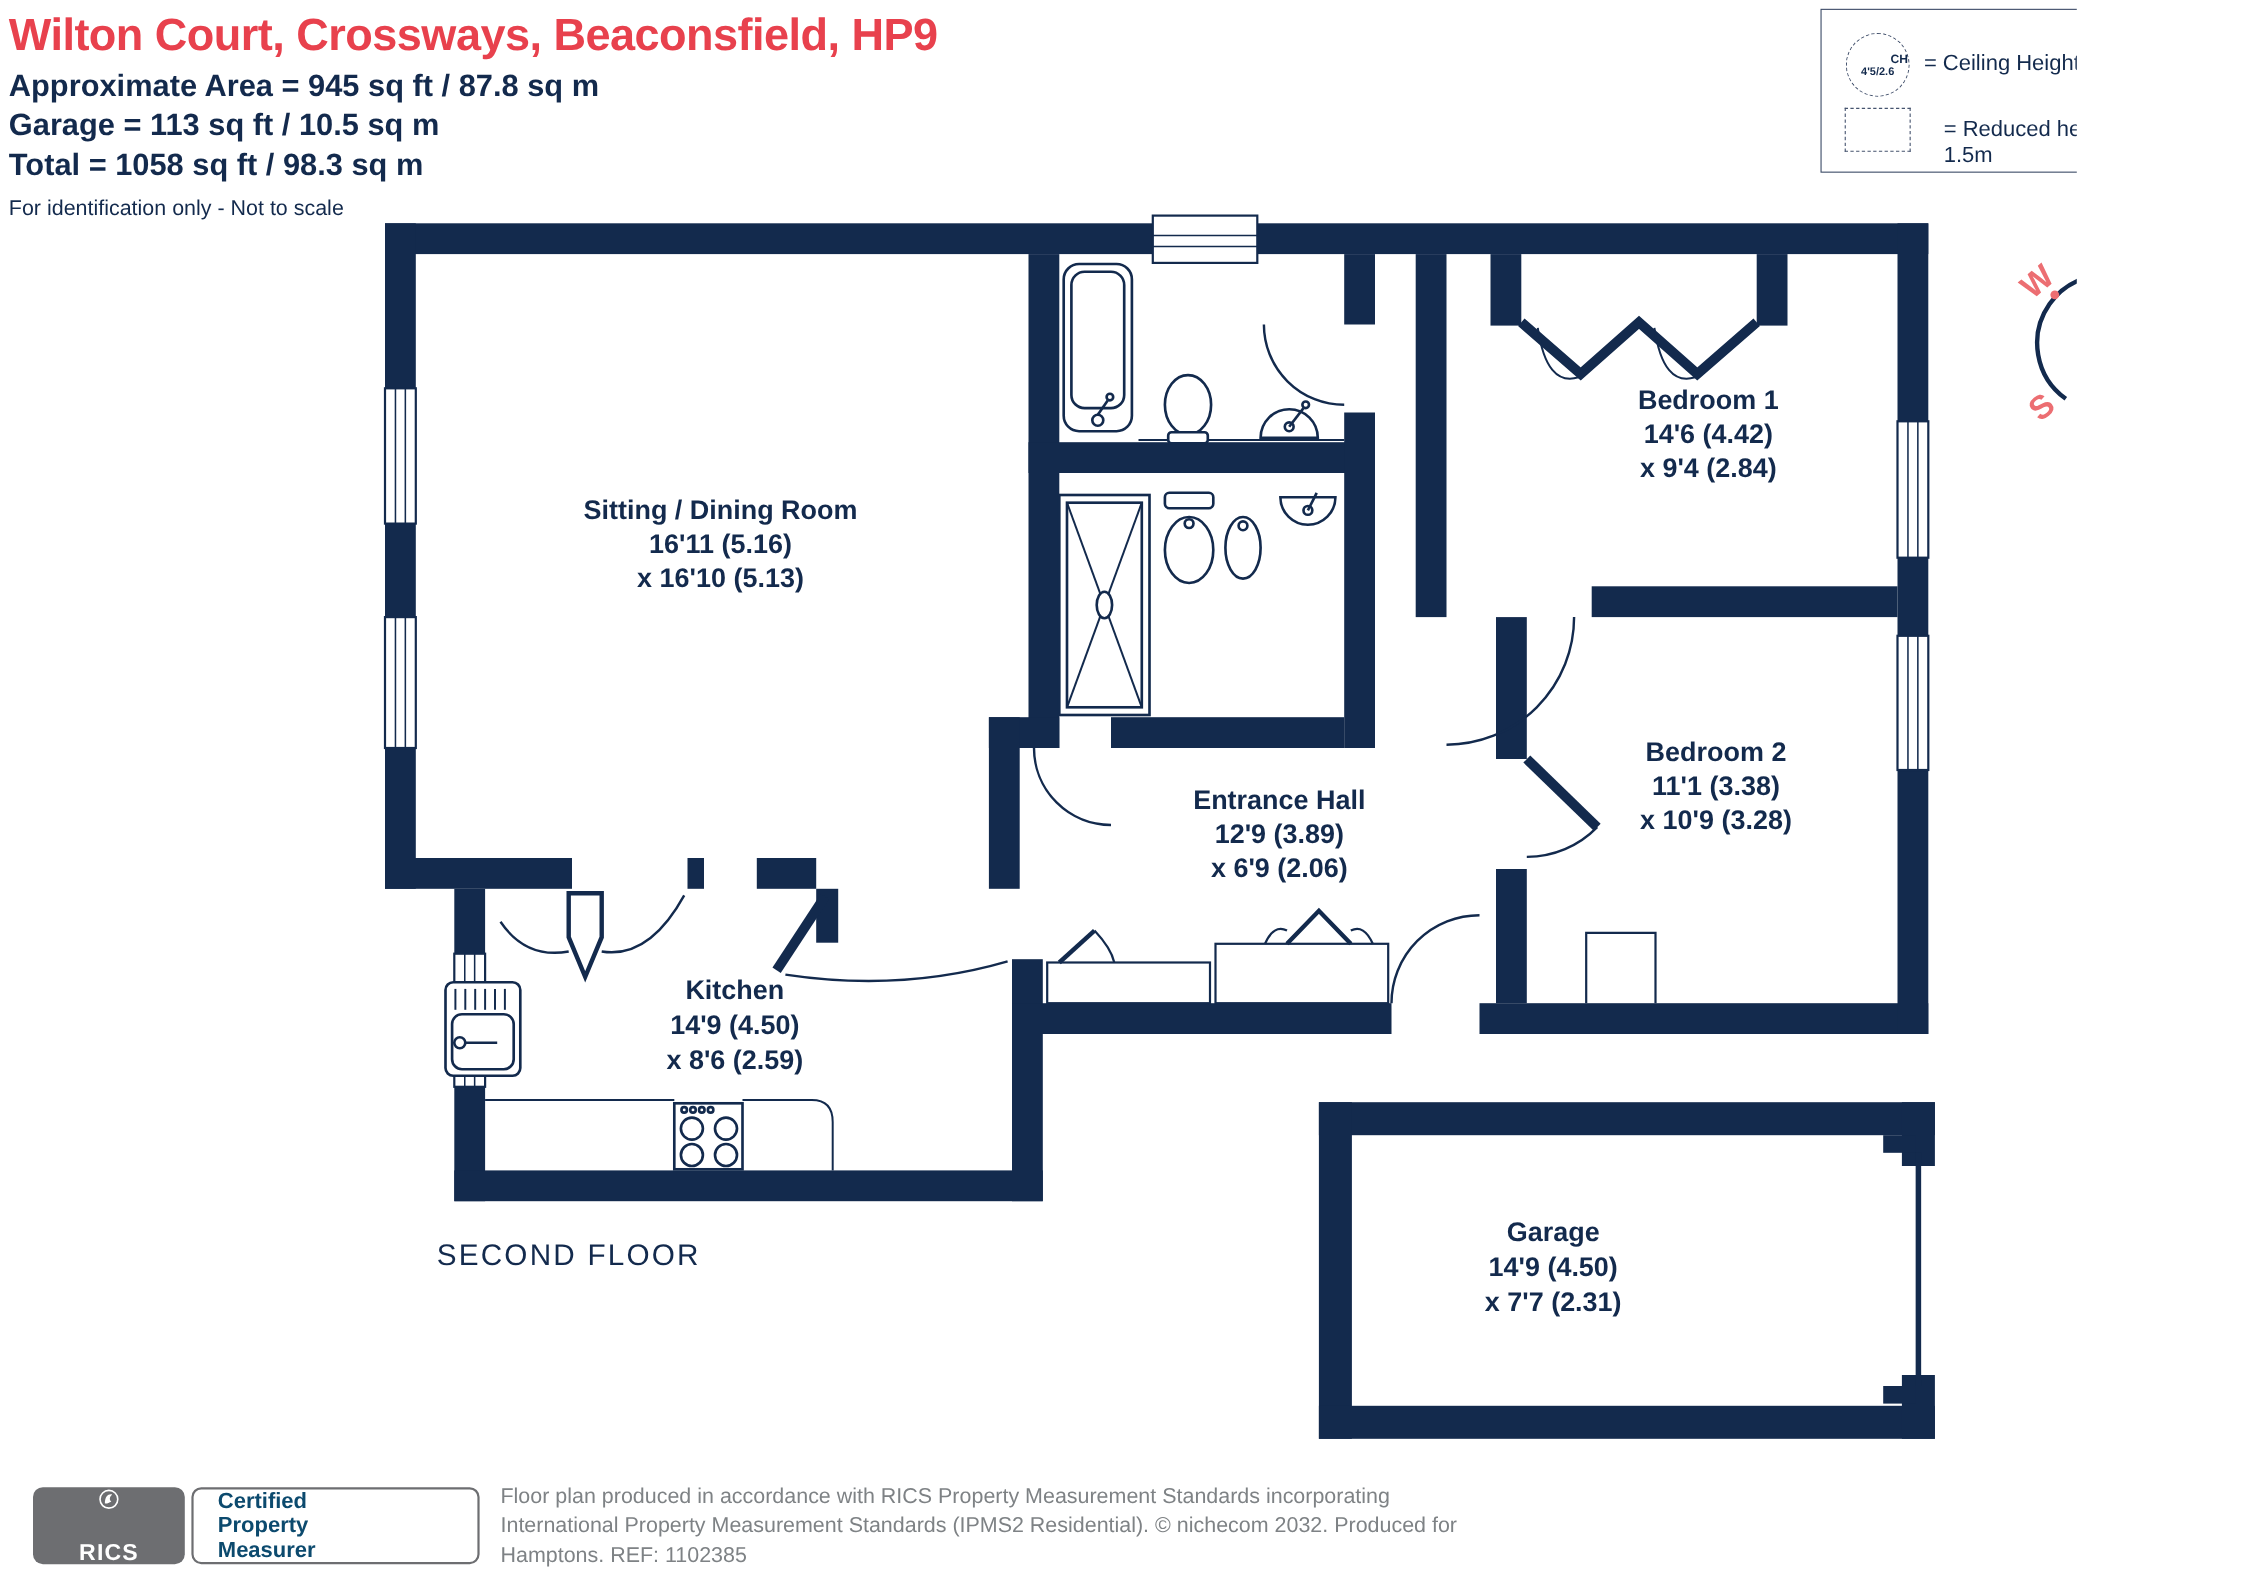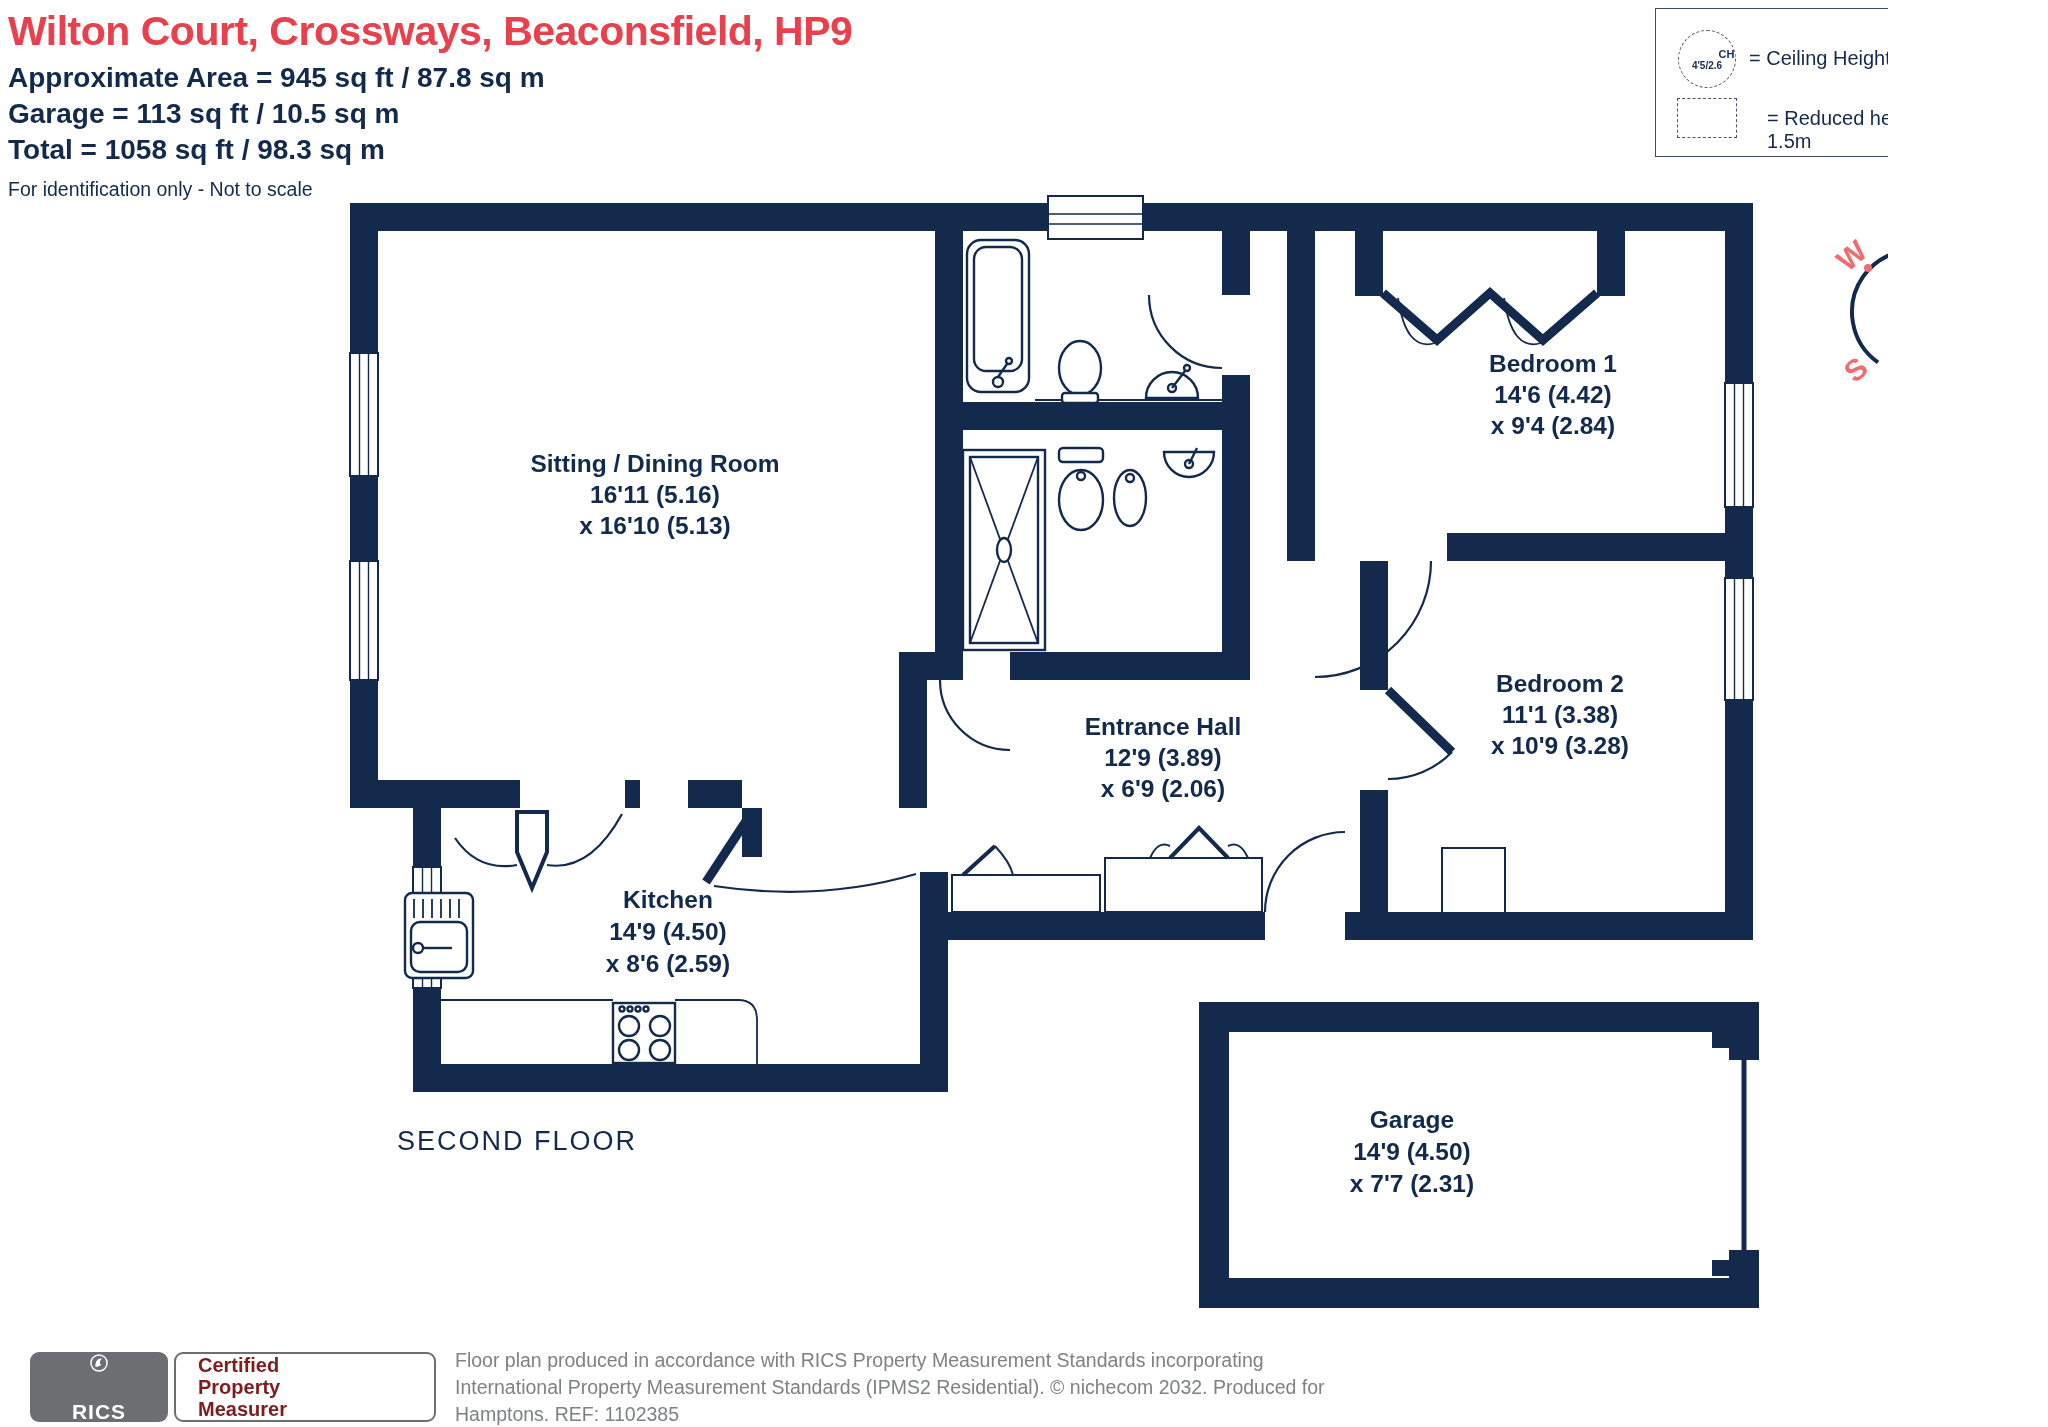--- a/index.html
+++ b/index.html
@@ -18,21 +18,21 @@
   #legend .circ .l2{font-size:10px;font-weight:600;}
   #legend .rect{position:absolute;left:21px;top:89px;width:58px;height:38px;border:1.6px dashed #45536e;}
   #legend .lt1{position:absolute;left:93px;top:38px;font-size:20px;font-weight:500;}
   #legend .lt2{position:absolute;left:100px;top:98px;font-size:20px;font-weight:500;margin-left:11px;}
   
   #rics-logo{left:30px;top:1352px;width:138px;height:70px;background:#6d6e71;border-radius:9px;
              display:flex;flex-direction:column;align-items:center;justify-content:center;gap:28px;}
   #rics-logo .word{color:#fff;font-weight:700;font-size:21px;letter-spacing:1px;line-height:20px;}
   #badge{left:174px;top:1352px;width:262px;height:70px;border:2.5px solid #6d6e71;border-radius:9px;
          background:#fff;display:flex;flex-direction:column;justify-content:center;padding-left:22px;box-sizing:border-box;}
-  #badge div{font-size:20px;font-weight:700;color:#7f1d1d;line-height:22px;}
+  #badge div{font-size:20px;font-weight:700;color:#0c4a6e;line-height:22px;}
   #ftext{left:455px;top:1347px;font-size:19.5px;color:#7e8285;line-height:27px;font-weight:400;}
   svg text{font-family:"Liberation Sans",sans-serif;}
   .roomlabel text{fill:#132A4D;font-size:24.5px;font-weight:600;text-anchor:middle;}
   .floorlabel{fill:#132A4D;font-size:27px;font-weight:500;letter-spacing:2px;}
   .compassletter{fill:#EC6E72;font-size:30px;font-weight:600;text-anchor:middle;}
 </style>
 </head>
 <body>
 
 <div id="page">

